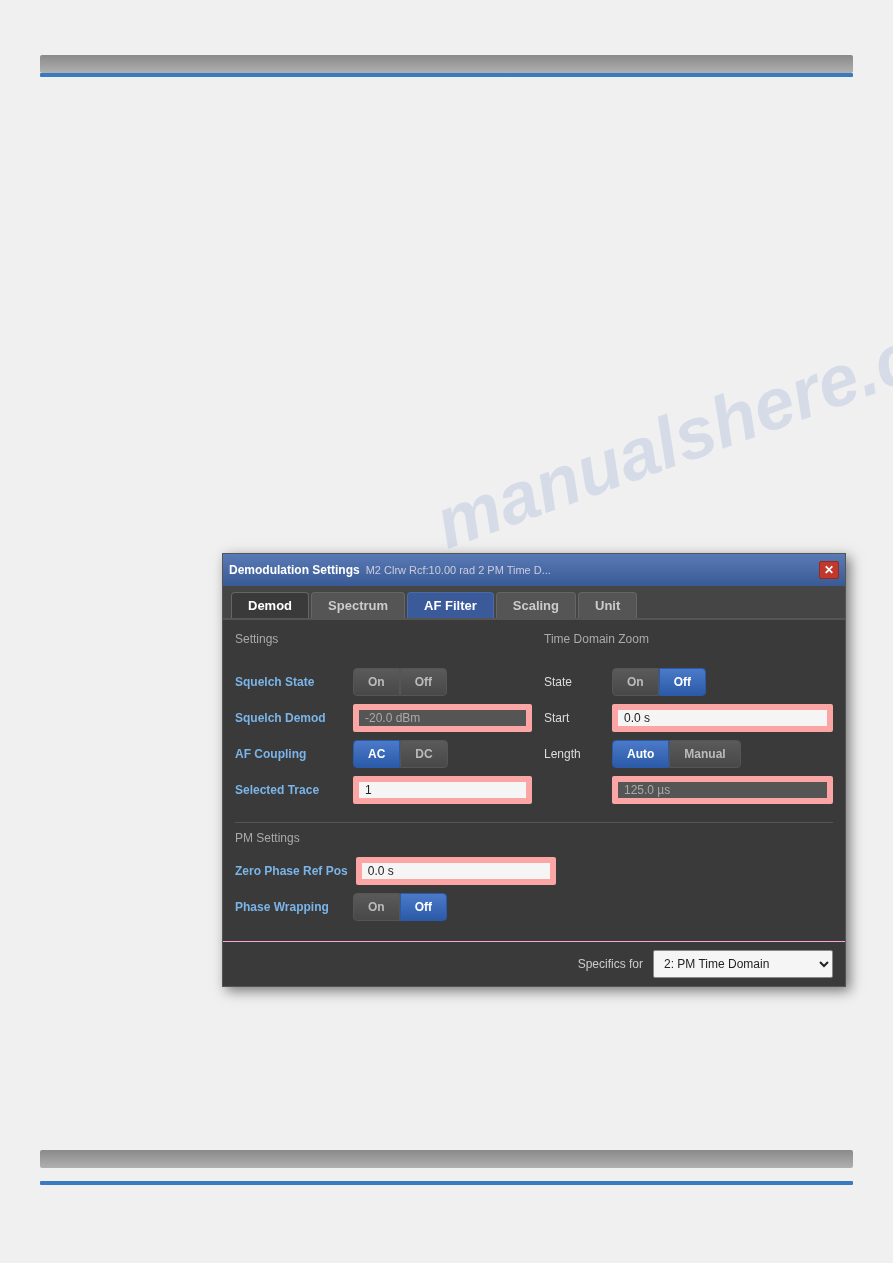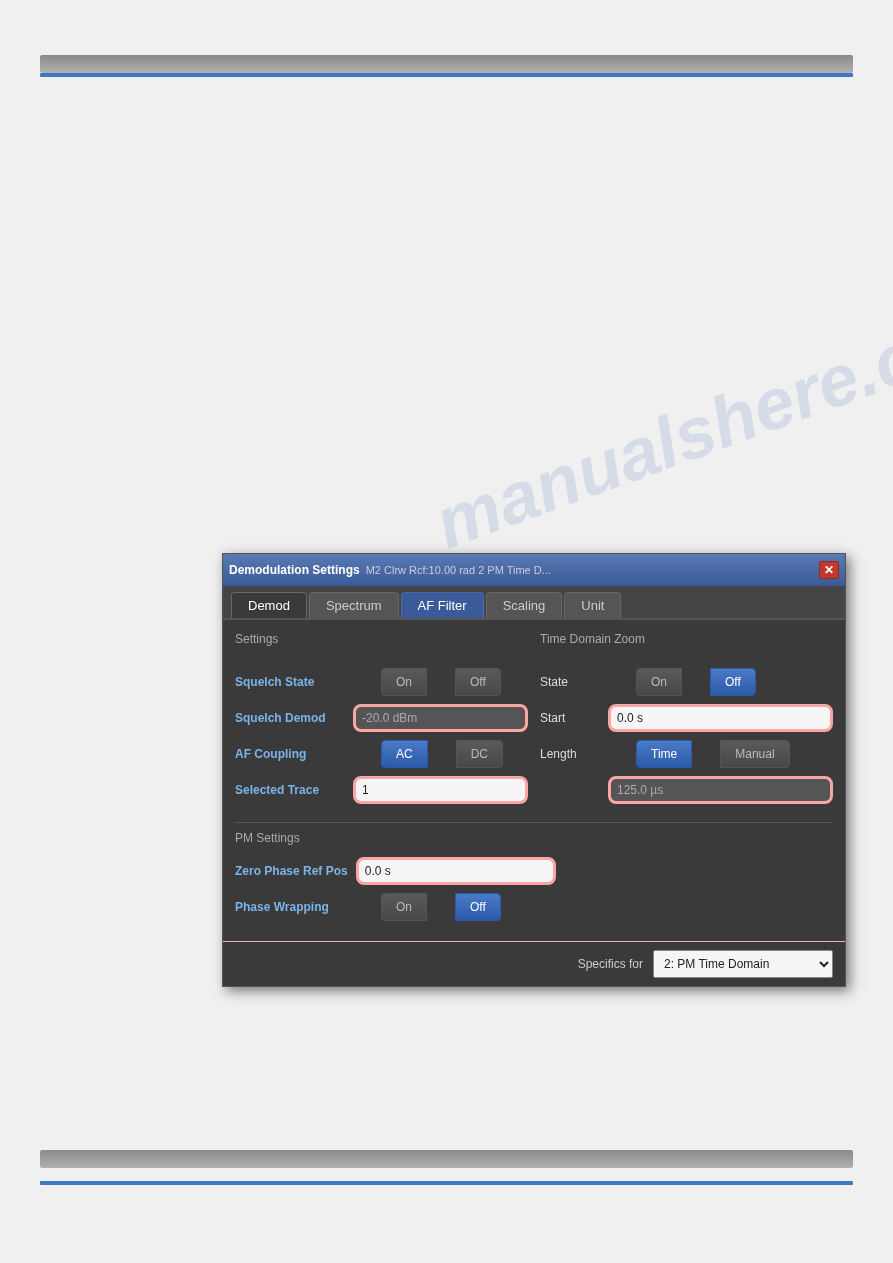--- a/index.html
+++ b/index.html
@@ -119,21 +119,21 @@
     
     .tab-bar {
       background: #454545;
       display: flex;
       padding: 6px 8px 0;
       border-bottom: 2px solid #555;
     }
     .tab {
       padding: 5px 16px;
       font-size: 13px;
-      font-weight: normal;
+      font-weight: bold;
       cursor: pointer;
       border-radius: 4px 4px 0 0;
       margin-right: 2px;
       color: #ccc;
       background: #555;
       border: 1px solid #666;
       border-bottom: none;
     }
     .tab.active {
       background: #3a3a3a;
@@ -187,48 +187,47 @@
     }
     .form-label-white {
       color: #ddd;
       font-size: 12px;
       min-width: 60px;
     }
 
     
     .text-input {
       background: #555;
-      border: 3px solid #fca5a5;
+      border: 6px solid #fca5a5;
       color: #aaa;
       font-size: 12px;
       padding: 4px 6px;
       height: 28px;
       flex: 1;
-      border-radius: 8px;
+      border-radius: 2px;
     }
     .text-input.editable {
       background: #f5f5f5;
       color: #222;
     }
 
     
     .btn-group {
       display: flex;
     }
     .btn-toggle {
       padding: 4px 14px;
       font-size: 12px;
-      font-weight: normal;
+      font-weight: bold;
       cursor: pointer;
       border: 1px solid #555;
       height: 28px;
       display: flex;
       align-items: center;
       justify-content: center;
-      margin-left: 28px;
     }
     .btn-toggle.left {
       border-radius: 4px 0 0 4px;
     }
     .btn-toggle.right {
       border-radius: 0 4px 4px 0;
     }
     .btn-toggle.active-blue {
       background: linear-gradient(to bottom, #4a7ac8, #2a5aa8);
       color: white;
@@ -357,21 +356,21 @@
         </div>
 
         <div class="form-row">
           <span class="form-label-white">Start</span>
           <input class="text-input editable" value="0.0 s" style="">
         </div>
 
         <div class="form-row">
           <span class="form-label-white">Length</span>
           <div class="btn-group">
-            <button class="btn-toggle left active-auto">Time</button>
+            <button class="btn-toggle left active-auto">Auto</button>
             <button class="btn-toggle right inactive">Manual</button>
           </div>
         </div>
 
         <div class="form-row">
           <span class="form-label-white"></span>
           <input class="text-input" readonly="" value="125.0 µs" style="">
         </div>
       </div>
     </div>

